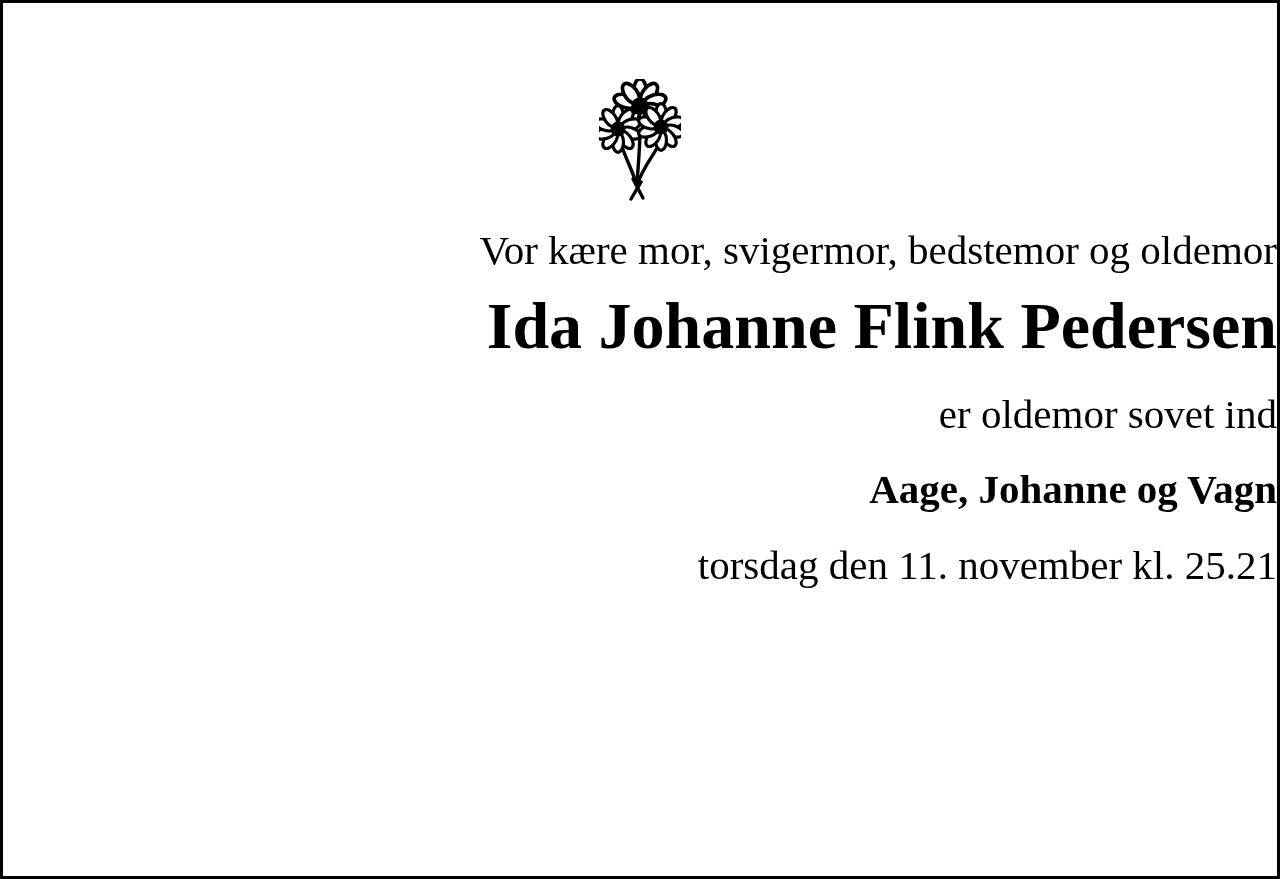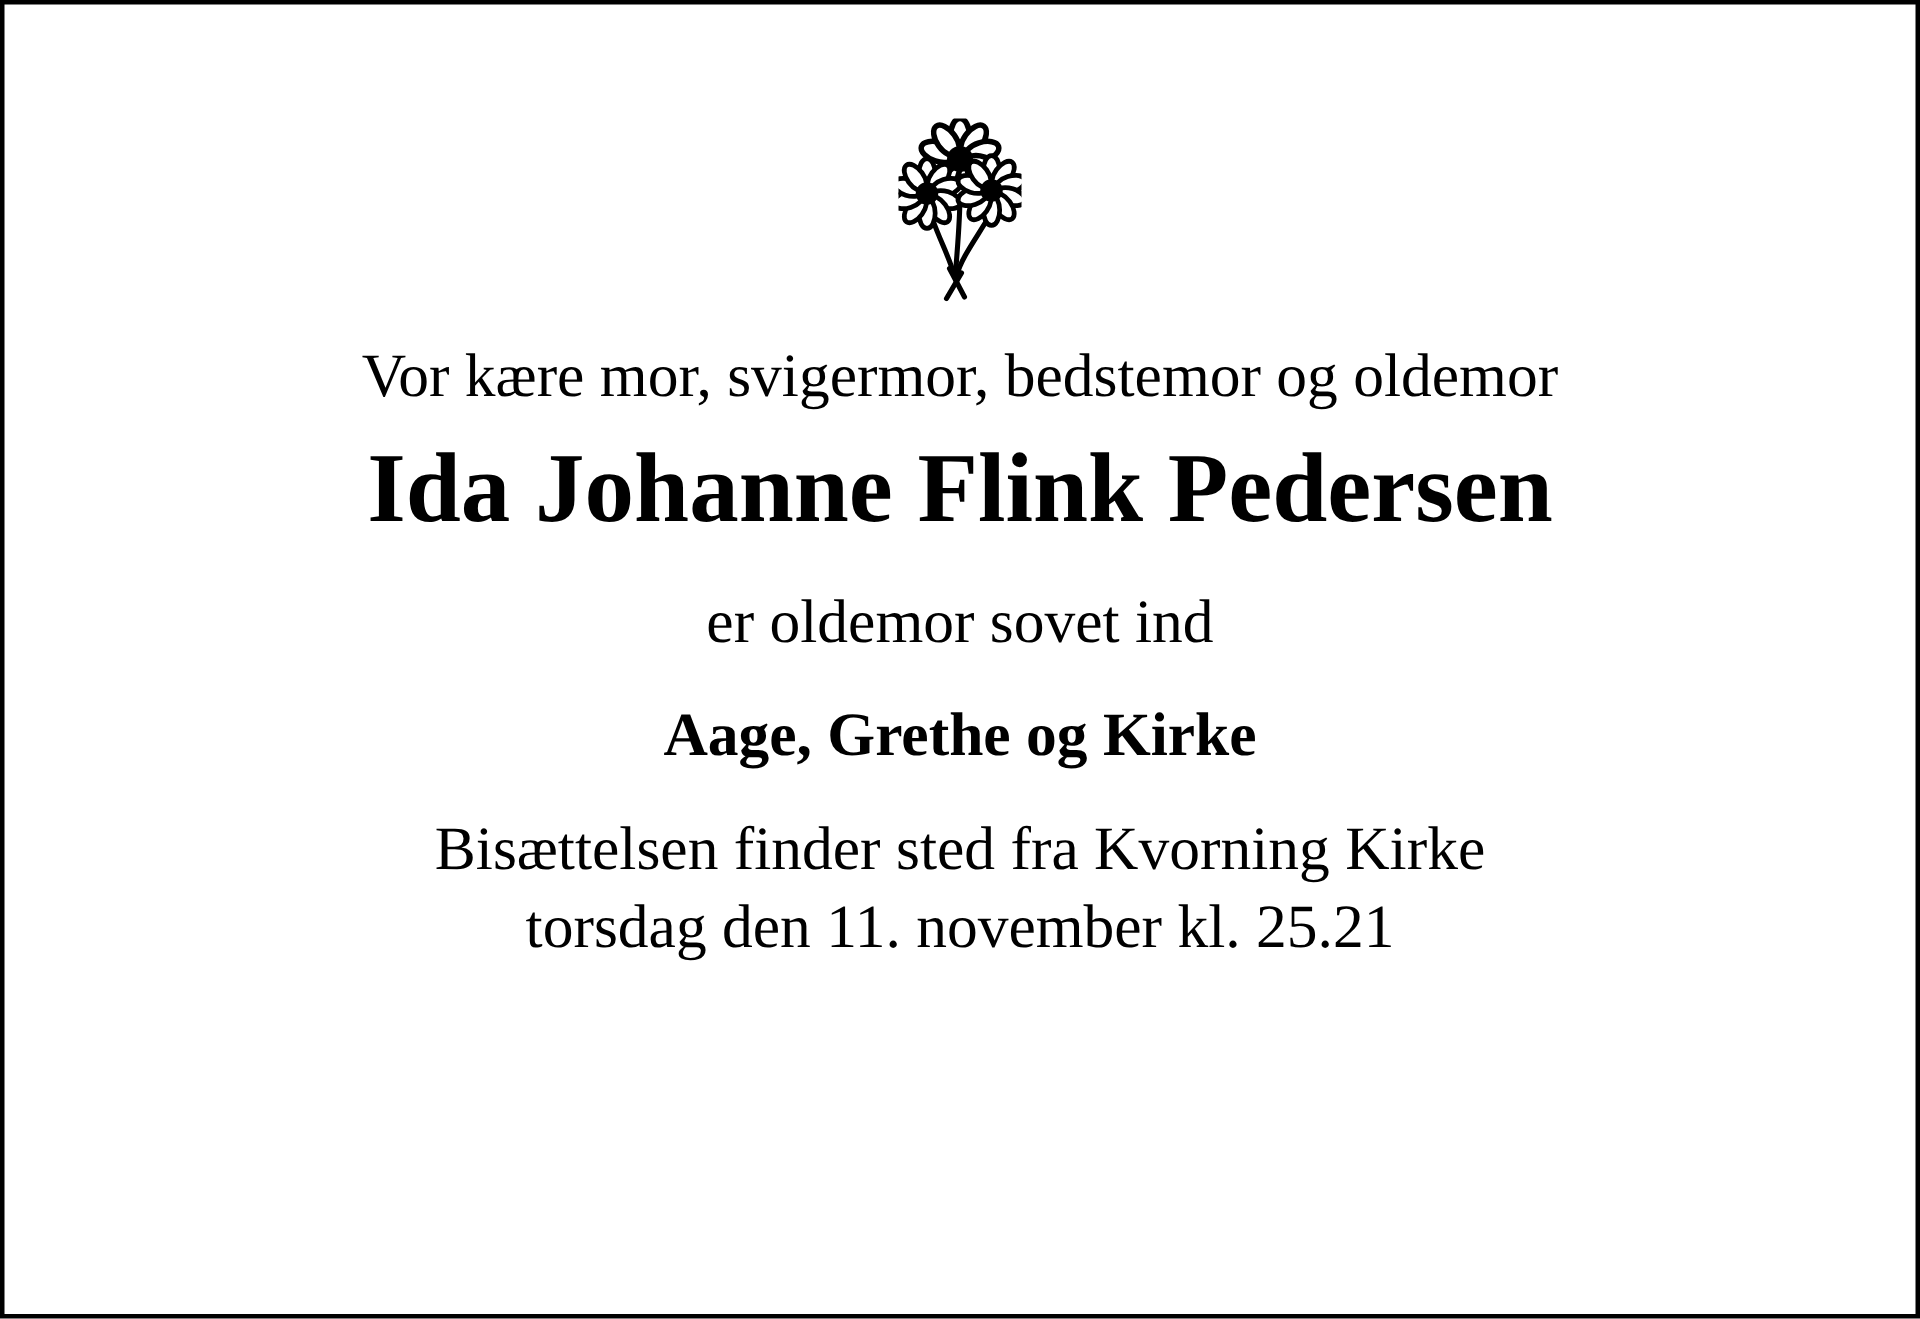--- a/index.html
+++ b/index.html
@@ -19,20 +19,21 @@
     text-align: center;
   }
   .flower {
     display: block;
     margin: 76px auto 0 auto;
   }
   .line {
     font-size: 41px;
     line-height: 1.15;
     white-space: nowrap;
+    text-align: right;
   }
   .intro       { margin-top: 26px; }
   .name        { margin-top: 16px; font-size: 66px; font-weight: bold; line-height: 1.1; }
   .dates       { margin-top: 22px; }
   .dates .death { margin-left: 48px; }
   .dates .sym  { margin-right: 12px; }
   .dates .cross {
     font-family: "DejaVu Sans", sans-serif;
     font-weight: bold;
     font-size: 38px;
@@ -79,20 +80,19 @@
   </svg>
 
   <div class="line intro">Vor kære mor, svigermor, bedstemor og oldemor</div>
 
   <div class="line name">Ida Johanne Flink Pedersen</div>
 
 
   <div class="line stille">er oldemor sovet ind</div>
 
 
-  <div class="line family">Aage, Grethe og Kirke</div>
+  <div class="line family">Aage, Johanne og Vagn</div>
 
   <div class="line funeral">
-    <div>Bisættelsen finder sted fra Kvorning Kirke</div>
     <div>torsdag den 11. november kl. 25.21</div>
   </div>
 
 </div>
 
 </body></html>

